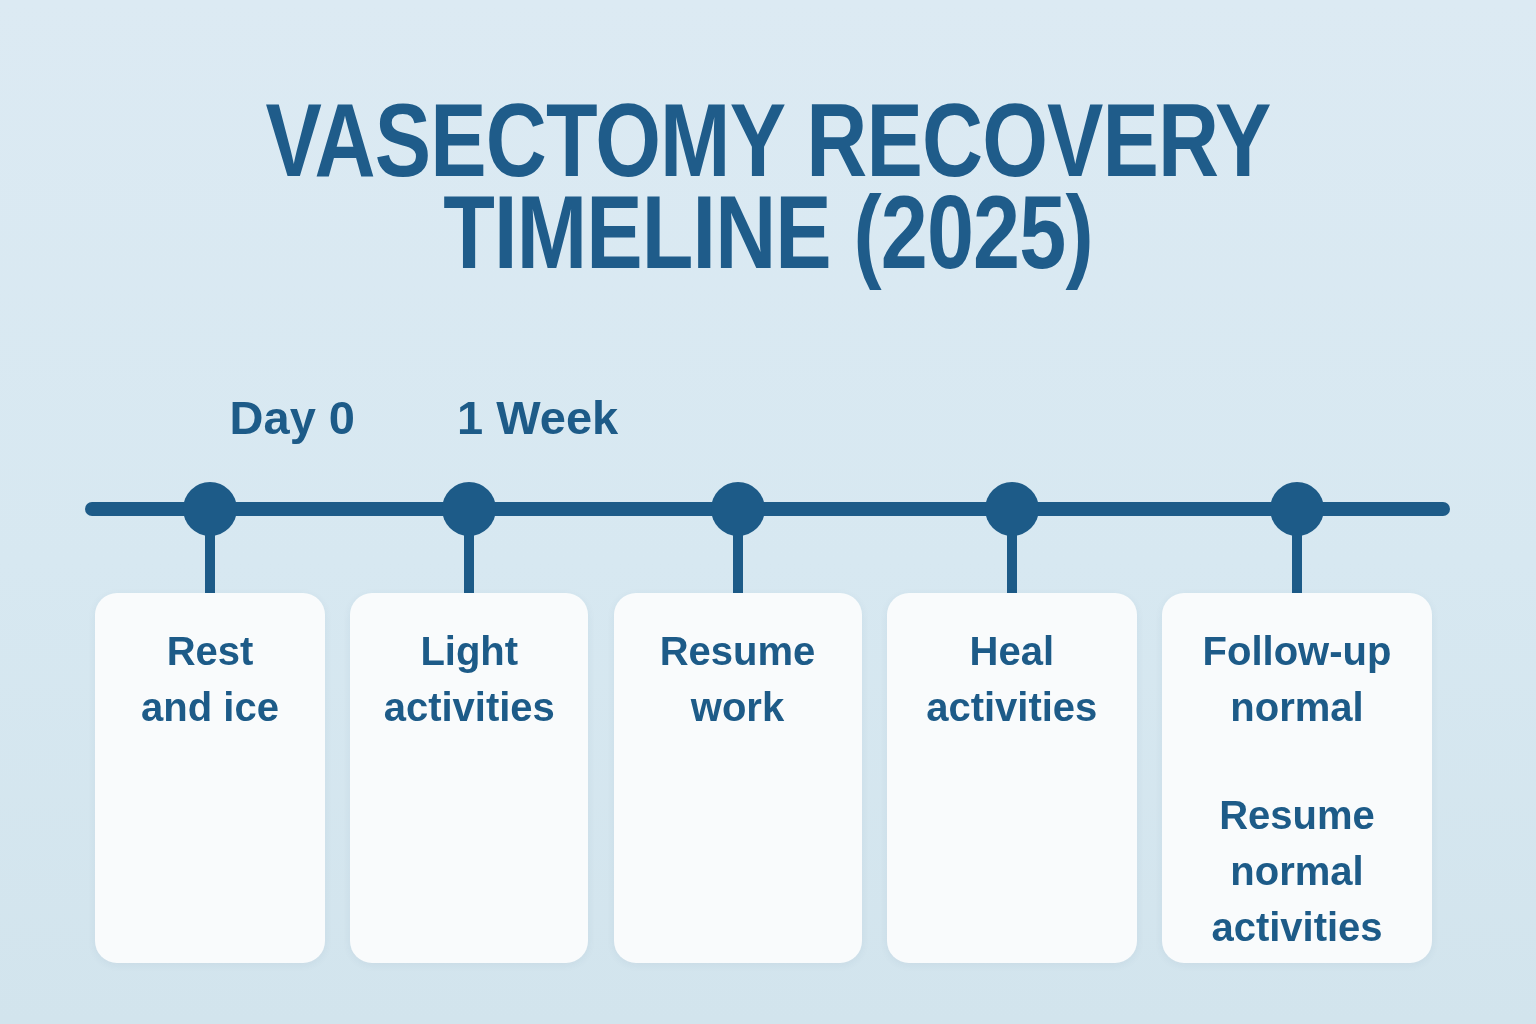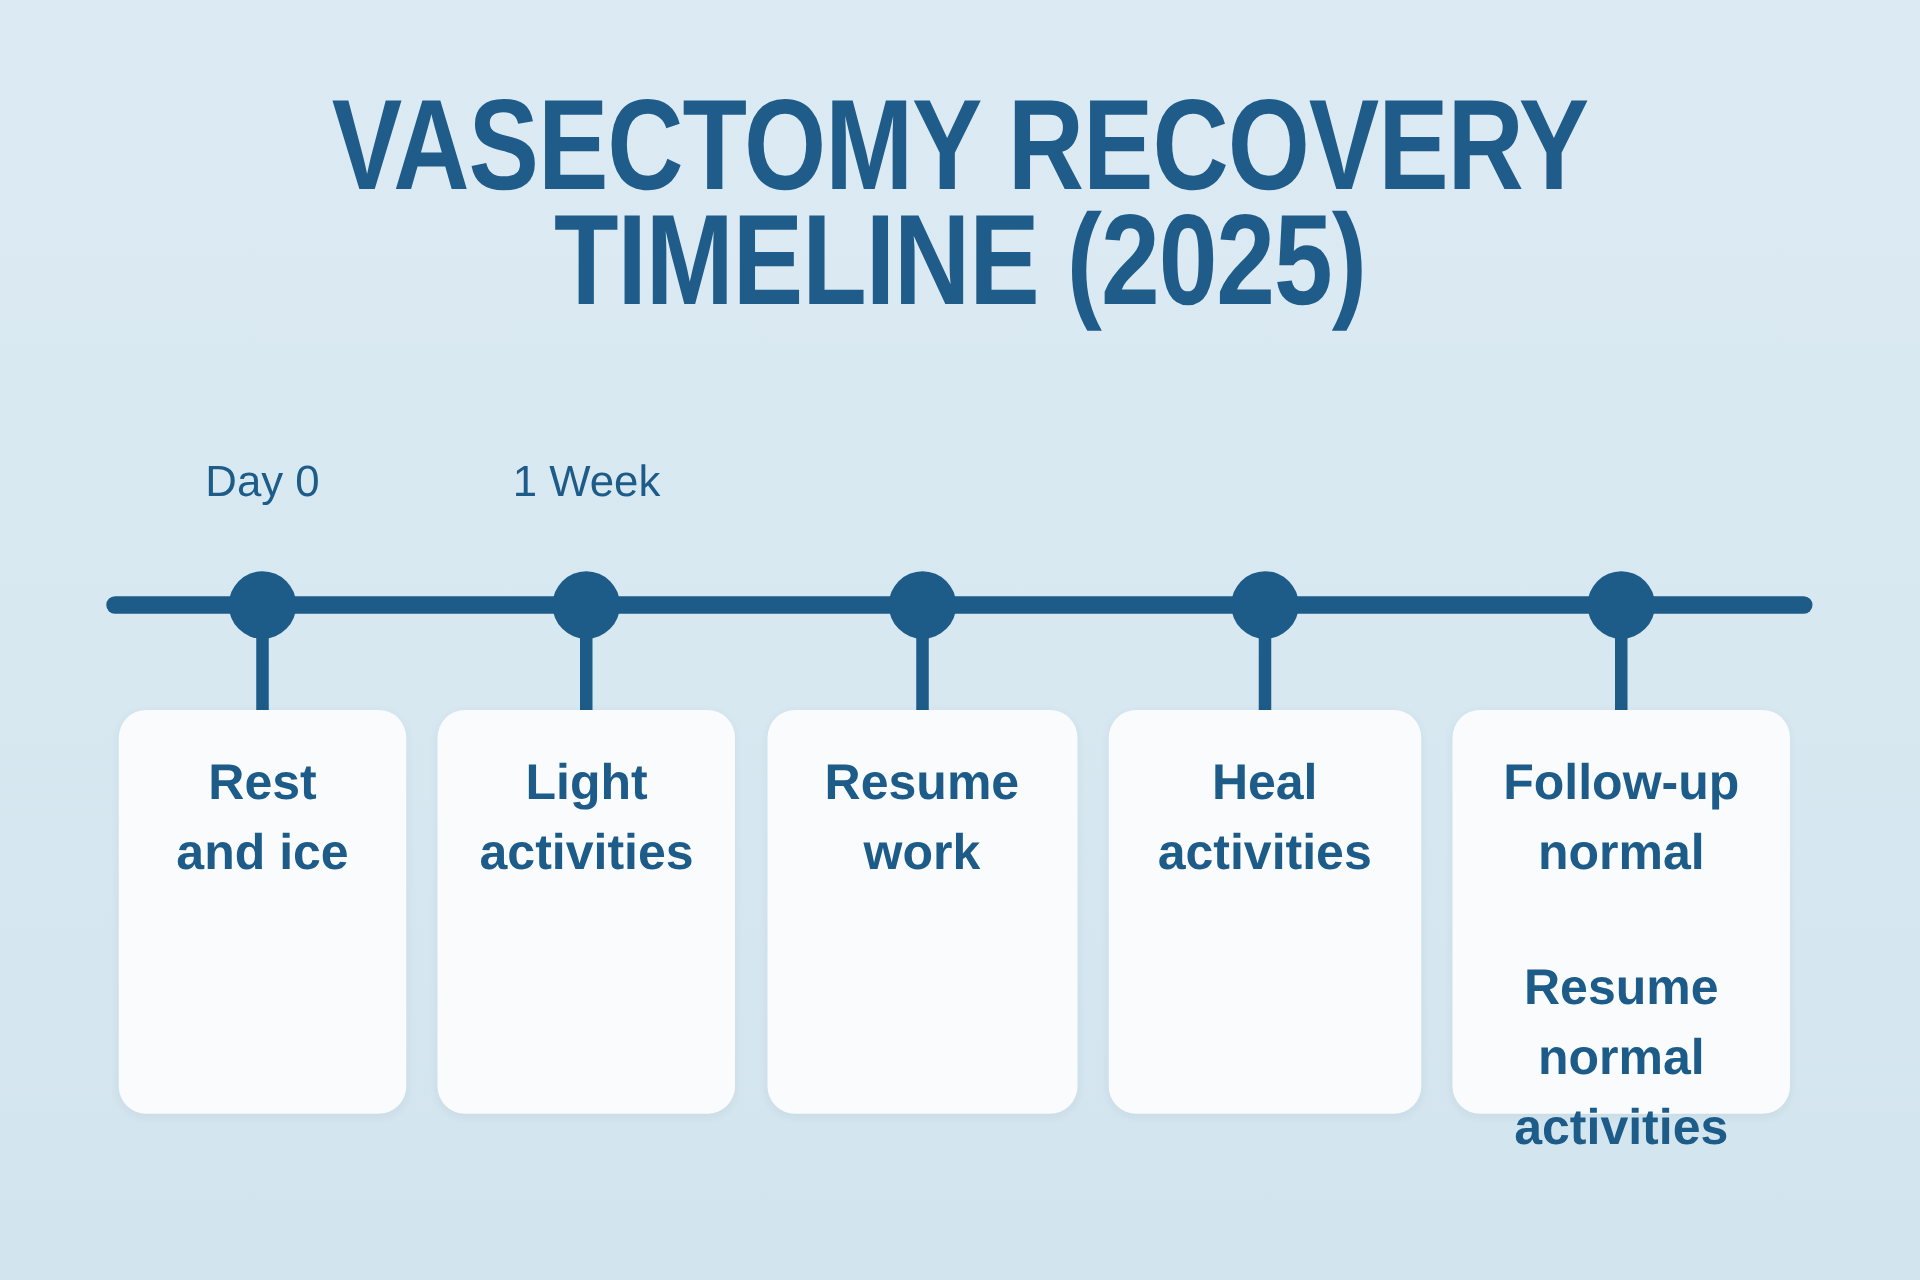--- a/index.html
+++ b/index.html
@@ -12,21 +12,21 @@
   }
   *{box-sizing:border-box;}
   html,body{margin:0;padding:0;}
   body{
     width:1536px;height:1024px;
     overflow:hidden;
     font-family:"Liberation Sans","DejaVu Sans",sans-serif;
     background:linear-gradient(180deg,var(--bg-top) 0%, #d7e8f1 55%, var(--bg-bottom) 100%);
     position:relative;
   }
-  .page{position:absolute;inset:0;}
+  .page{position:absolute;inset:0;margin-top:25px;}
 
   
   .title{
     position:absolute;
     top:70px;left:0;width:1536px;
     margin:0;
     text-align:center;
     font-size:103px;
     font-weight:bold;
     line-height:0.89;
@@ -60,23 +60,23 @@
   .column{position:relative;height:100%;}
   .column:nth-child(1){width:230px;}
   .column:nth-child(2){width:238px;}
   .column:nth-child(3){width:248px;}
   .column:nth-child(4){width:250px;}
   .column:nth-child(5){width:270px;}
 
   .milestone-label{
     position:absolute;
     top:0;left:-30px;right:-30px;
-    text-align:center;
-    font-size:35px;
-    font-weight:normal;
+    text-align:right;
+    font-size:47px;
+    font-weight:bold;
     color:var(--ink);
     line-height:1.2;
     white-space:nowrap;
   }
   .milestone-dot{
     position:absolute;
     top:92px;left:50%;
     width:54px;height:54px;
     margin-left:-27px;
     border-radius:50%;
@@ -85,21 +85,21 @@
   .milestone-connector{
     position:absolute;
     top:119px;left:50%;
     width:10px;height:85px;
     margin-left:-5px;
     background:var(--axis);
   }
   .milestone-card{
     position:absolute;
     top:203px;left:0;right:0;
-    height:323px;
+    height:370px;
     background:var(--card-bg);
     border-radius:22px;
     padding:30px 8px 0;
     text-align:center;
     box-shadow:0 2px 8px rgba(30,70,100,0.06);
   }
   .card-text{
     margin:0;
     font-size:40px;
     font-weight:bold;

